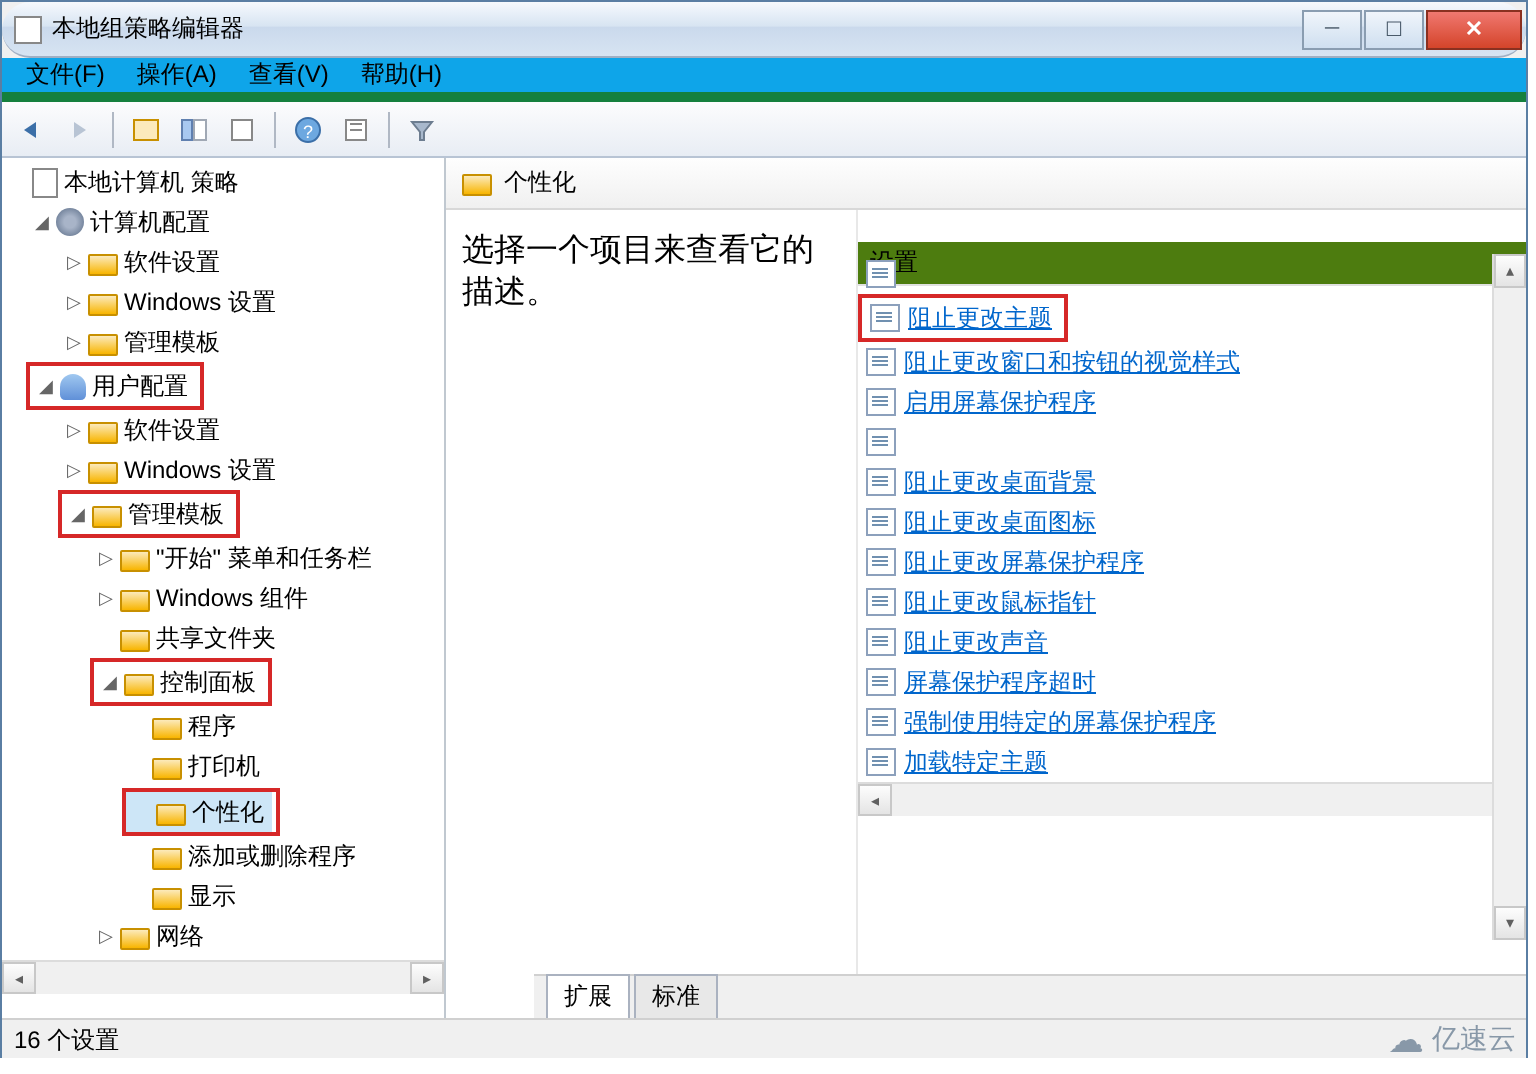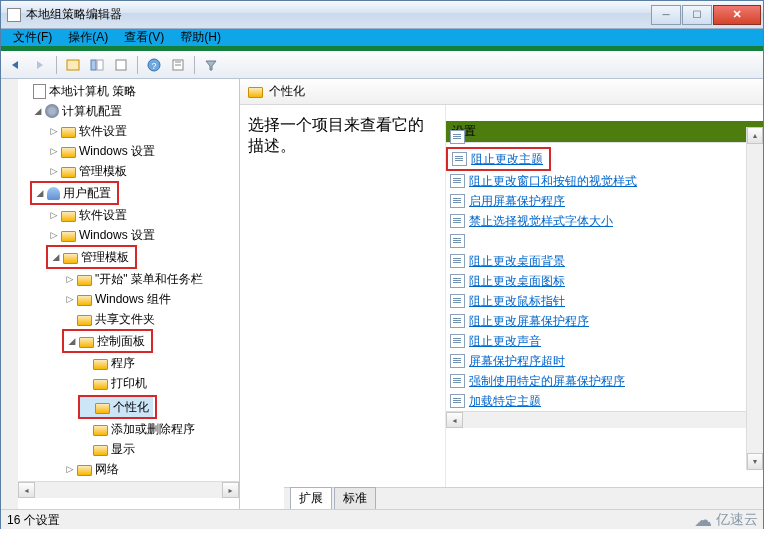--- a/index.html
+++ b/index.html
@@ -1,29 +1,29 @@
 <!DOCTYPE html>
 <html><head>
 <meta charset="utf-8">
 <style>
 * { box-sizing: border-box; margin: 0; padding: 0; font-family: "Microsoft YaHei", "SimSun", sans-serif; }
 body { background: #fff; width: 768px; height: 537px; position: relative; overflow: hidden; }
 .window { width: 764px; height: 529px; border: 1px solid #5a7ea3; background: #f0f0f0; position: relative; }
-.titlebar { height: 28px; background: linear-gradient(to bottom, #f6f9fd 0%, #d7e4f2 45%, #cad9ec 46%, #d7e4f2 100%); display: flex; align-items: center; padding: 0 2px 0 6px; border-bottom: 1px solid #a0afc3; }
+.titlebar { height: 28px; background: linear-gradient(to bottom, #f6f9fd 0%, #d7e4f2 45%, #cad9ec 46%, #d7e4f2 100%); display: flex; align-items: center; padding: 0 2px 0 6px; border-bottom: 1px solid #a0afc3; border-radius: 14px; }
 .title-icon { width: 14px; height: 14px; background: #fff; border: 1px solid #888; margin-right: 5px; }
 .title-text { font-size: 12px; color: #000; flex: 1; }
 .win-btns { display: flex; }
 .win-btn { width: 30px; height: 20px; margin-left: 1px; border: 1px solid #8a9db1; background: linear-gradient(to bottom, #f0f5fb, #cfdff0); display: flex; align-items: center; justify-content: center; font-size: 10px; color: #4a5a6a; cursor: pointer; }
 .win-btn.close { width: 48px; background: linear-gradient(to bottom, #f07870, #d4442a); border-color: #8a3020; color: #fff; font-size: 11px; font-weight: bold; }
 .menubar { height: 22px; background: #0ea5e9; display: flex; align-items: center; padding: 0 4px; font-size: 12px; border-bottom: 5px solid #15803d; }
 .menu-item { padding: 2px 8px; cursor: pointer; }
 .toolbar { height: 28px; background: linear-gradient(to bottom, #fcfcfd, #e8edf4); border-bottom: 1px solid #b8c4d4; display: flex; align-items: center; padding: 0 4px; gap: 2px; }
 .tool-btn { width: 22px; height: 22px; display: flex; align-items: center; justify-content: center; cursor: pointer; border-radius: 2px; }
 .tool-sep { width: 1px; height: 18px; background: #b0b8c4; margin: 0 3px; }
-.content { display: flex; height: 430px; padding-left: 17px; }
+.content { display: flex; height: 430px; }
 .tree-panel { width: 222px; background: #fff; border-right: 1px solid #c0c8d0; overflow: auto; padding-top: 2px; }
 .tree-node { display: flex; align-items: center; height: 20px; font-size: 12px; cursor: pointer; white-space: nowrap; padding-right: 4px; }
 .tree-node.selected { background: #cde6f7; }
 .expander { width: 12px; text-align: center; font-size: 9px; color: #666; }
 .node-icon { width: 16px; height: 14px; margin: 0 3px 0 1px; }
 .folder { background: linear-gradient(to bottom, #fceabb 0%, #f8b500 100%); border: 1px solid #c89000; border-radius: 1px; width: 15px; height: 11px; position: relative; top: 1px; }
 .gear { background: radial-gradient(circle, #a8b4c8 30%, #7888a0 70%); border-radius: 50%; width: 14px; height: 14px; }
 .person { background: linear-gradient(to bottom, #a0c8f0, #6090d8); border-radius: 50% 50% 20% 20%; width: 13px; height: 13px; }
 .doc-root { background: #fff; border: 1px solid #888; width: 13px; height: 15px; }
 .red-box { border: 2px solid #d62828; padding: 0 2px 0 0; margin-right: -2px; }
@@ -248,35 +248,32 @@
                   <span class="list-link">阻止更改主题</span>
                 </div>
               </span><div class="list-item">
                 <span class="list-icon"></span>
                 <span class="list-link">阻止更改窗口和按钮的视觉样式</span>
               </div><div class="list-item">
                 <span class="list-icon"></span>
                 <span class="list-link">启用屏幕保护程序</span>
               </div><div class="list-item">
                 <span class="list-icon"></span>
-                <span class="list-link">禁止选择视觉样式字体大小</span>
-              </div><div class="list-item">
-                <span class="list-icon"></span>
               </div><div class="list-item">
                 <span class="list-icon"></span>
                 <span class="list-link">阻止更改桌面背景</span>
               </div><div class="list-item">
                 <span class="list-icon"></span>
                 <span class="list-link">阻止更改桌面图标</span>
               </div><div class="list-item">
                 <span class="list-icon"></span>
+                <span class="list-link">阻止更改屏幕保护程序</span>
+              </div><div class="list-item">
+                <span class="list-icon"></span>
                 <span class="list-link">阻止更改鼠标指针</span>
-              </div><div class="list-item">
-                <span class="list-icon"></span>
-                <span class="list-link">阻止更改屏幕保护程序</span>
               </div><div class="list-item">
                 <span class="list-icon"></span>
                 <span class="list-link">阻止更改声音</span>
               </div><div class="list-item">
                 <span class="list-icon"></span>
                 <span class="list-link">屏幕保护程序超时</span>
               </div><div class="list-item">
                 <span class="list-icon"></span>
                 <span class="list-link">强制使用特定的屏幕保护程序</span>
               </div><div class="list-item">

